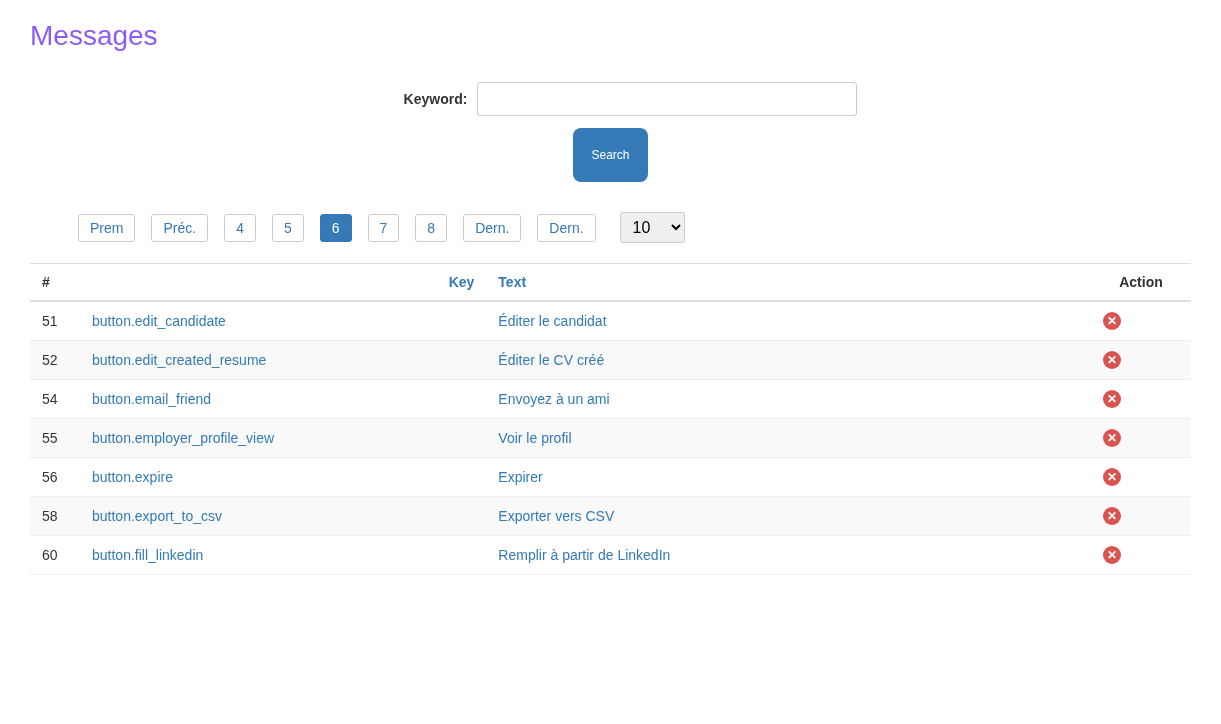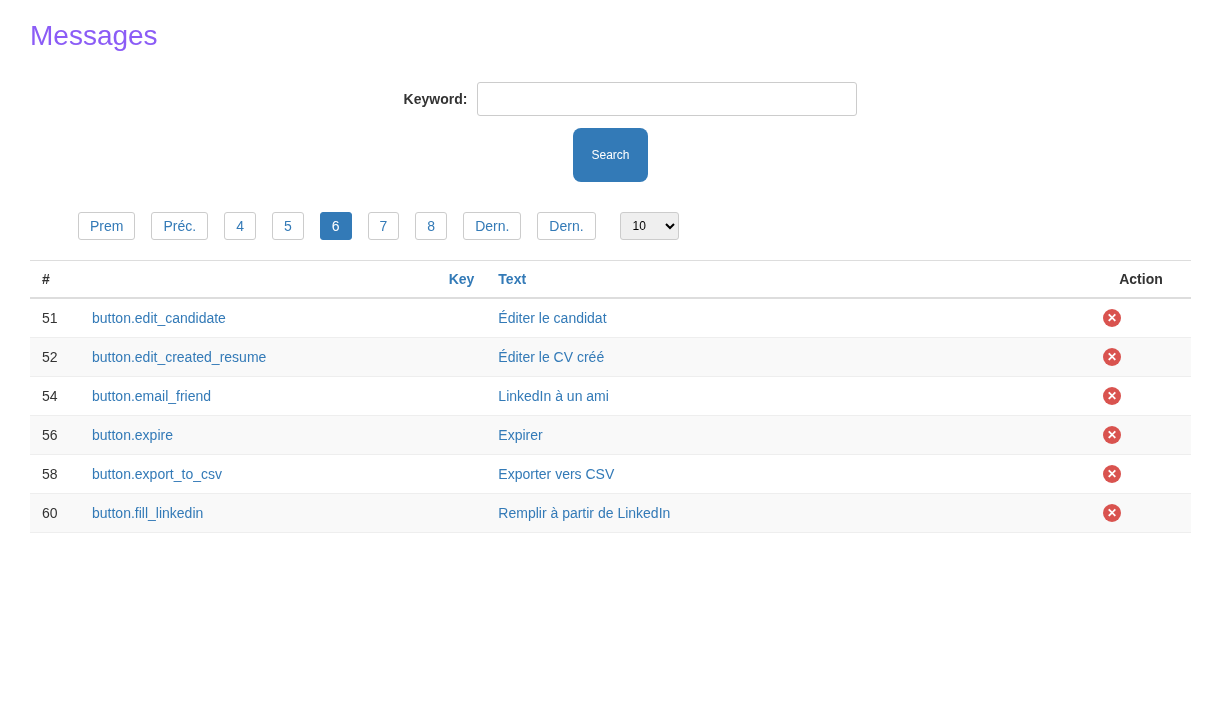--- a/index.html
+++ b/index.html
@@ -69,21 +69,21 @@
     }
     .page-btn.active {
       background: #337ab7;
       color: #fff;
       border-color: #337ab7;
     }
     .page-select {
       border: 1px solid #ccc;
       border-radius: 3px;
       padding: 5px 8px;
-      font-size: 12px;
+      font-size: 16px;
       cursor: pointer;
       margin-left: 8px;
     }
     table {
       width: 100%;
       border-collapse: collapse;
       margin-top: 10px;
     }
     thead tr {
       border-top: 1px solid #ddd;
@@ -197,21 +197,31 @@
         <td><a class="text-link" href="#">Éditer le CV créé</a></td>
         <td class="col-action">
           <button class="delete-btn">
             <div class="delete-icon">✕</div>
           </button>
         </td>
       </tr>
       <tr>
         <td>54</td>
         <td><a class="key-link" href="#">button.email_friend</a></td>
-        <td><a class="text-link" href="#">LinkedIn à un ami</a></td>
+        <td><a class="text-link" href="#">Envoyez à un ami</a></td>
+        <td class="col-action">
+          <button class="delete-btn">
+            <div class="delete-icon">✕</div>
+          </button>
+        </td>
+      </tr>
+      <tr>
+        <td>55</td>
+        <td><a class="key-link" href="#">button.employer_profile_view</a></td>
+        <td><a class="text-link" href="#">Voir le profil</a></td>
         <td class="col-action">
           <button class="delete-btn">
             <div class="delete-icon">✕</div>
           </button>
         </td>
       </tr>
       <tr>
         <td>56</td>
         <td><a class="key-link" href="#">button.expire</a></td>
         <td><a class="text-link" href="#">Expirer</a></td>

